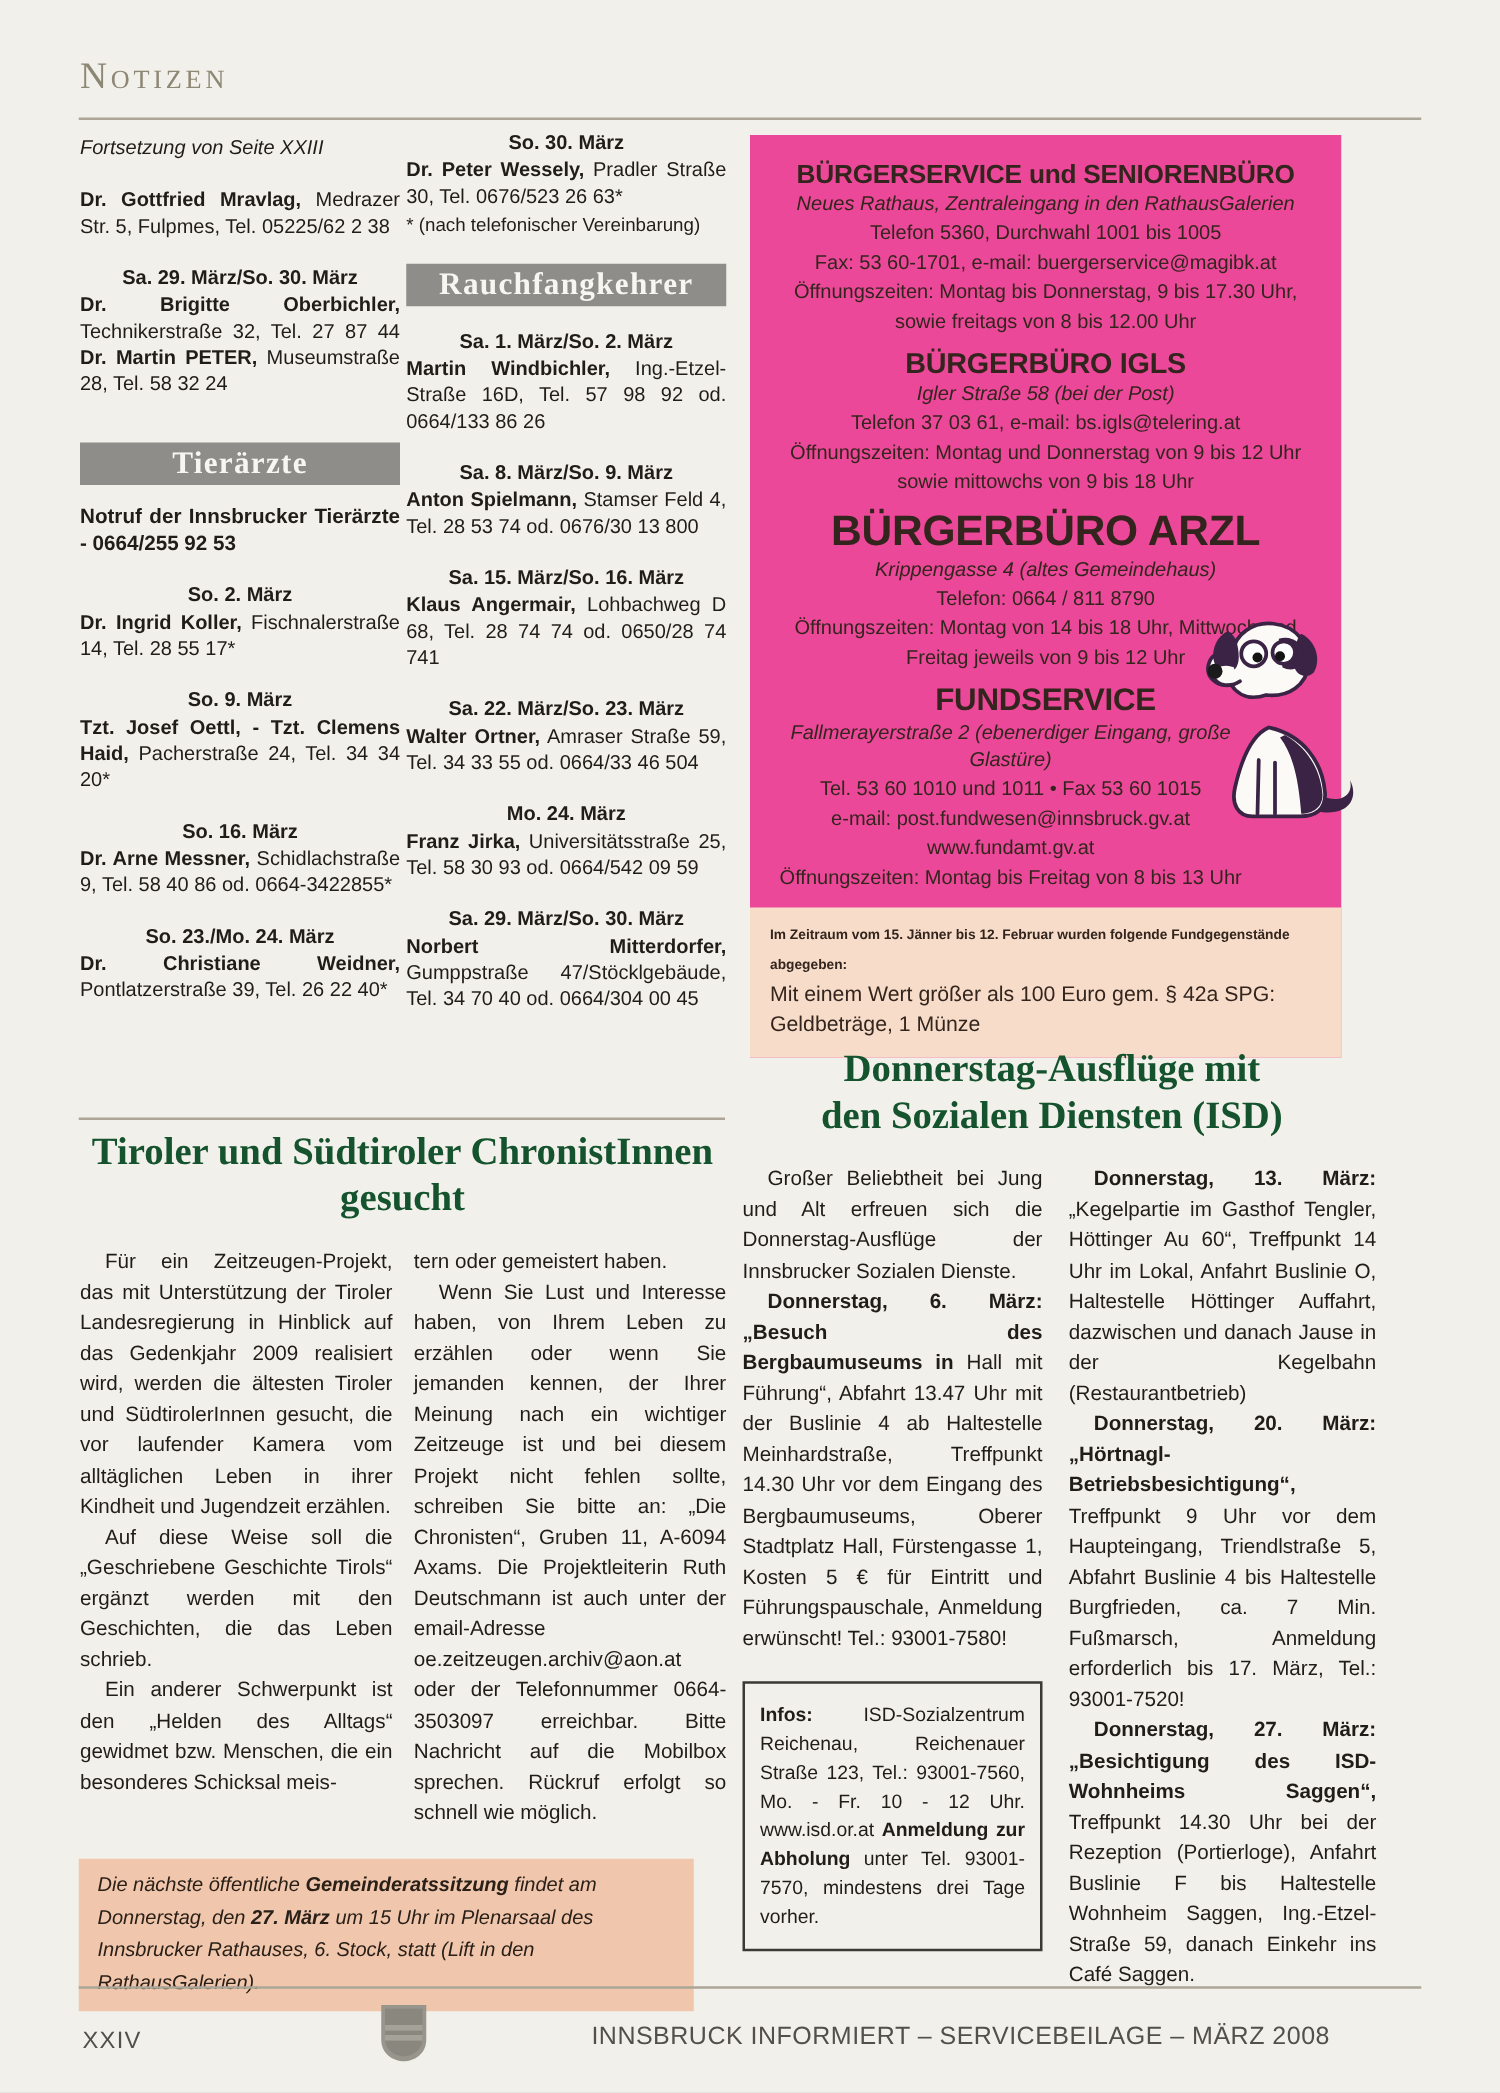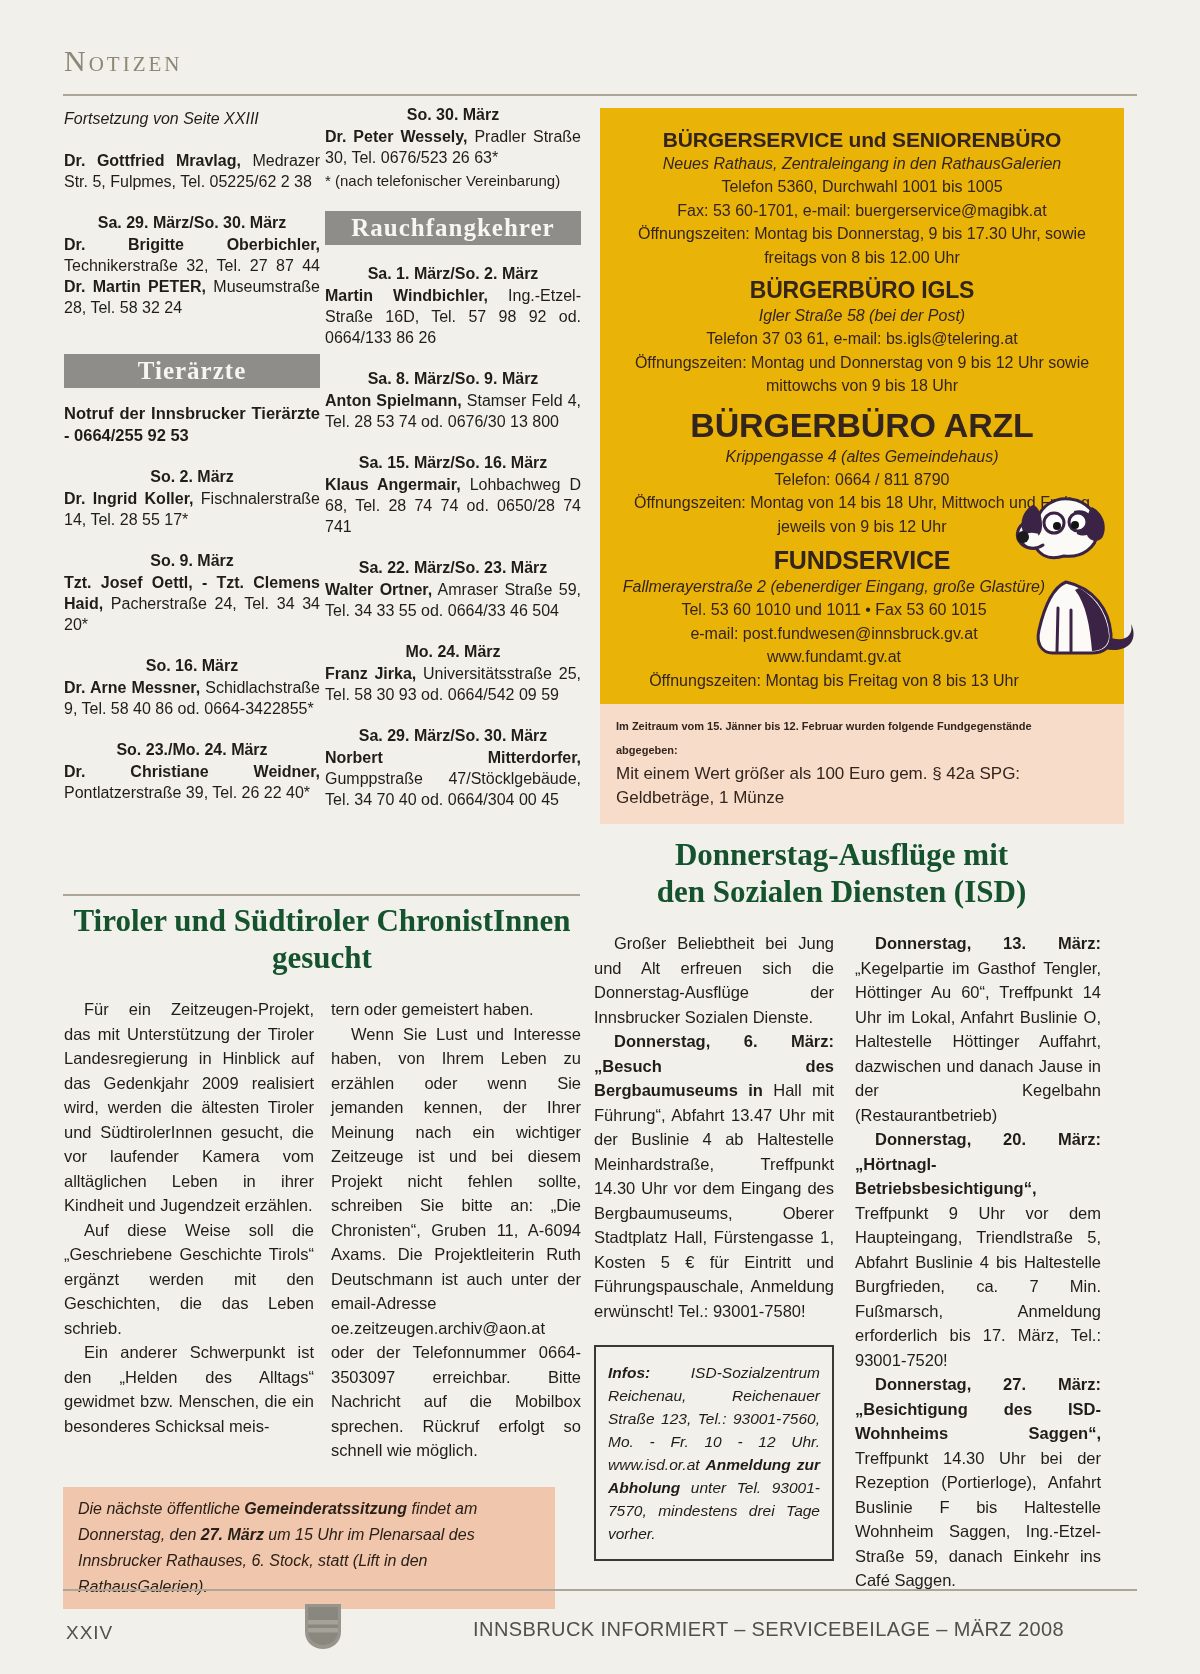--- a/index.html
+++ b/index.html
@@ -24,21 +24,21 @@
   .jt{margin:0;text-align:justify;font-size:16px;line-height:21px;}
   .jt b{font-weight:bold;}
   .note{font-size:15px;line-height:21px;margin:2px 0 0 0;}
   .secbar{height:34px;line-height:34px;background:#8e8d89;color:#f7f6f0;text-align:center;
           font-family:"Liberation Serif",serif;font-weight:bold;font-size:25px;
           margin:36px 0 14px 0;letter-spacing:1px;}
   #col2 .secbar{margin-top:16px;}
   .notruf{font-weight:bold;font-size:16.5px;line-height:22px;margin:0 0 2px 0;text-align:justify;}
 
   
-  #servicebox{position:absolute;left:600px;top:108px;width:524px;background:#eab308;color:#33251d;}
+  #servicebox{position:absolute;left:600px;top:108px;width:473px;background:#ec4899;color:#33251d;}
   .svc{padding:0 18px;margin-top:8px;}
   .svc.first{padding-top:16px;margin-top:0;}
   .svc-title{font-weight:bold;text-align:center;margin:4px 0 1px 0;letter-spacing:-0.2px;}
   .t1{font-size:21px;} .t2{font-size:23px;} .t3{font-size:34px;} .t4{font-size:25px;}
   .svc-sub{font-style:italic;text-align:center;font-size:16px;line-height:22px;margin:0;}
   .svc-line{text-align:center;font-size:16px;line-height:23.5px;margin:0;}
   .svc.fund .svc-sub,.svc.fund .svc-line{padding-right:56px;}
   .fundstrip{background:#f7dcc9;margin-top:12px;padding:10px 36px 14px 16px;}
   .fund-lead{font-weight:bold;font-size:11px;line-height:24px;margin:0;}
   .fund-rest{font-size:17px;line-height:24px;margin:0;}
@@ -52,21 +52,21 @@
 
   
   .art{font-size:16.5px;line-height:24.5px;text-align:justify;margin:0;}
   .art b{font-weight:bold;}
   .ind{text-indent:20px;}
   #chroncols{position:absolute;left:64px;top:997px;width:517px;display:flex;gap:17px;}
   .chron-col{width:250px;}
   #isdcols{position:absolute;left:594px;top:931px;width:507px;display:flex;gap:21px;}
   .isd-c1{width:240px;} .isd-c2{width:246px;}
   .infos{border:2px solid #3a3a35;padding:14px 12px;margin-top:22px;
-         font-style:italic;font-size:15.5px;line-height:23px;text-align:justify;}
+         font-size:15.5px;line-height:23px;text-align:justify;}
   .infos b{font-weight:bold;}
 
   
   #council{position:absolute;left:63px;top:1487px;width:492px;box-sizing:border-box;
            background:#f0c6ad;padding:9px 15px;font-style:italic;font-size:16px;
            line-height:26px;color:#2a2018;}
   #council b{font-weight:bold;font-style:italic;}
 
   
   #footer{position:absolute;left:64px;top:1600px;width:1074px;height:60px;}

